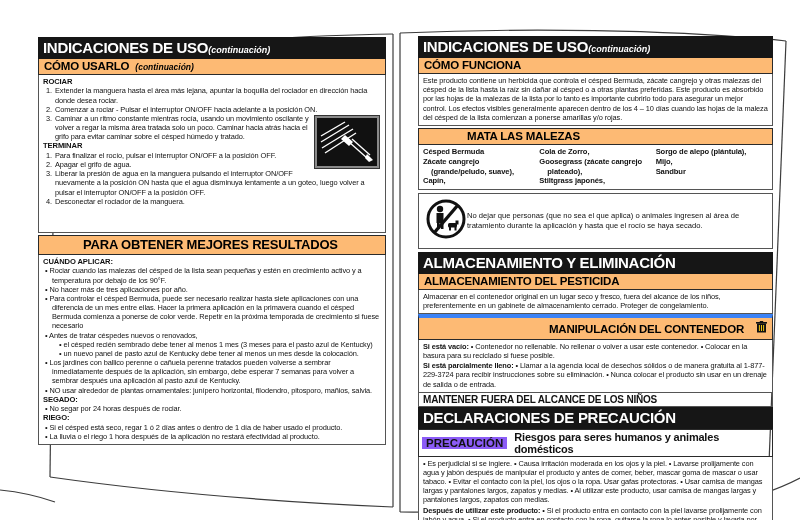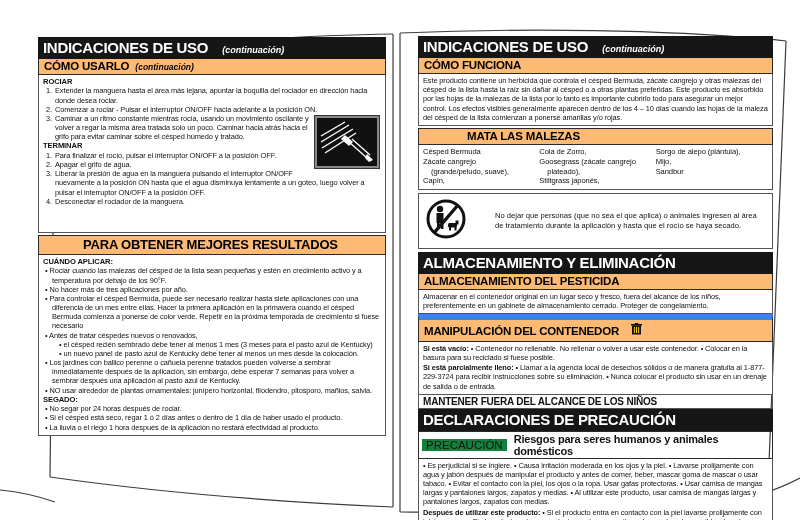--- a/index.html
+++ b/index.html
@@ -5,21 +5,21 @@
   * { margin:0; padding:0; box-sizing:border-box; }
   html,body { background:#fff; }
   body { width:800px; height:520px; position:relative; overflow:hidden;
          font-family:"Liberation Sans", sans-serif; color:#111; }
   #curl-lines { position:absolute; left:0; top:0; z-index:0; }
   .page { position:absolute; z-index:1; }
   #left-page  { left:38px; top:37px; width:348px; }
   #right-page { left:418px; top:36px; width:355px; }
 
   .bar-black { background:#161616; color:#fff; padding:2px 5px 3px 5px;
-               display:flex; align-items:baseline; gap:14px; }
+               display:flex; align-items:baseline; gap:0; }
   .bar-black .t  { font-weight:bold; font-size:15px; letter-spacing:-0.3px; }
   .bar-black .c  { font-style:italic; font-weight:bold; font-size:9px; }
   .bar-yellow { background:#fdba74; color:#000; padding:1px 5px 2px 5px;
                 display:flex; align-items:baseline; gap:6px; border:1px solid #2a2a2a; border-top:none; }
   .bar-yellow .t { font-weight:bold; font-size:11.5px; letter-spacing:-0.2px; }
   .bar-yellow .c { font-style:italic; font-weight:bold; font-size:8.5px; }
   .bar-yellow.big { border:1px solid #2a2a2a; margin-top:2px; }
   .bar-yellow.big .t { font-size:13px;padding-left:39px; }
 
   .box { border:1px solid #555; border-top:none; background:#fff;
@@ -34,33 +34,33 @@
   ul.dots > li { padding-left:7px; text-indent:-7px; }
   ul.dots > li::before { content:"• "; }
   ul.dots.sub { padding-left:16px; }
 
   .spray-wrap { float:right; margin:2px 2px 2px 5px; }
   .spray-box { width:64px; height:52px; background:#111; border:2px solid #8a8a8a;
                outline:1px solid #333; display:flex; align-items:center; justify-content:center; }
 
   .weeds { display:flex; gap:4px; }
   .weeds .col { flex:1; }
-  .weeds .col div { white-space:nowrap; font-size:7.6px; font-weight:normal; line-height:1.3; }
+  .weeds .col div { white-space:nowrap; font-size:7.6px; font-weight:bold; line-height:1.3; }
   .weeds .indent { padding-left:8px; }
 
   .note-box { border:1px solid #555; margin-top:3px; padding:4px 6px;
-              display:flex; align-items:center; gap:28px; font-size:7.6px; line-height:1.35; }
+              display:flex; align-items:center; gap:0; font-size:7.6px; line-height:1.35; }
   .note-box .txt { flex:1; }
 
   .strip { border:1px solid #555; border-top:none; padding:1px 4px;
            font-weight:bold; font-size:10px; letter-spacing:-0.2px; }
 
   .warn-head { border:1px solid #2a2a2a; display:flex; align-items:center; gap:7px;
                padding:1px 3px; }
-  .warn-head .signal { background:#15803d; font-weight:normal; font-size:11.5px; padding:0 4px; }
+  .warn-head .signal { background:#8b5cf6; font-weight:bold; font-size:11.5px; padding:0 4px; }
   .warn-head .hazard { font-weight:bold; font-size:11px; letter-spacing:-0.2px; }
 
   .box p + p { margin-top:1px; }
   .box b { font-weight:bold; }
 
   .cont-icon { display:inline-block; vertical-align:-2px; margin-left:6px; }
 </style>
 </head>
 <body>
 
@@ -142,20 +142,21 @@
       <li>un nuevo panel de pasto azul de Kentucky debe tener al menos un mes desde la colocación.</li>
     </ul>
     <ul class="dots">
       <li>Los jardines con ballico perenne o cañuela perenne tratados pueden volverse a sembrar inmediatamente después de la aplicación, sin embargo, debe esperar 7 semanas para volver a sembrar después una aplicación al pasto azul de Kentucky.</li>
       <li>NO usar alrededor de plantas ornamentales: junípero horizontal, filodendro, pitosporo, mañios, salvia.</li>
     </ul>
     <h4>SEGADO:</h4>
     <ul class="dots">
       <li>No segar por 24 horas después de rociar.</li>
     </ul>
+    <h4>RIEGO:</h4>
     <ul class="dots">
       <li>Si el césped está seco, regar 1 ó 2 días antes o dentro de 1 día de haber usado el producto.</li>
       <li>La lluvia o el riego 1 hora después de la aplicación no restará efectividad al producto.</li>
     </ul>
   </div>
 </div>
 
 <div class="page" id="right-page">
 
   <div class="bar-black">
@@ -218,21 +219,21 @@
   </div>
 
   <div class="bar-yellow">
     <span class="t">ALMACENAMIENTO DEL PESTICIDA</span>
   </div>
 
   <div class="box">
     <p>Almacenar en el contenedor original en un lugar seco y fresco, fuera del alcance de los niños, preferentemente en un gabinete de almacenamiento cerrado. Proteger de congelamiento.</p>
   </div>
 
-  <div class="bar-yellow" style="border-top:6px solid #3b82f6;">
+  <div class="bar-yellow" style="border-top:4px solid #3b82f6;justify-content:flex-end;">
     <span class="t">MANIPULACIÓN DEL CONTENEDOR</span>
     <span class="cont-icon">
       <svg width="11" height="12" viewBox="0 0 11 12">
         <rect x="1" y="2.5" width="9" height="9" fill="#111"></rect>
         <rect x="0" y="1" width="11" height="1.6" fill="#111"></rect>
         <rect x="3.8" y="0" width="3.4" height="1.6" fill="#111"></rect>
         <line x1="3.4" y1="4" x2="3.4" y2="10" stroke="#f2c50f" stroke-width="1"></line>
         <line x1="5.5" y1="4" x2="5.5" y2="10" stroke="#f2c50f" stroke-width="1"></line>
         <line x1="7.6" y1="4" x2="7.6" y2="10" stroke="#f2c50f" stroke-width="1"></line>
       </svg>

